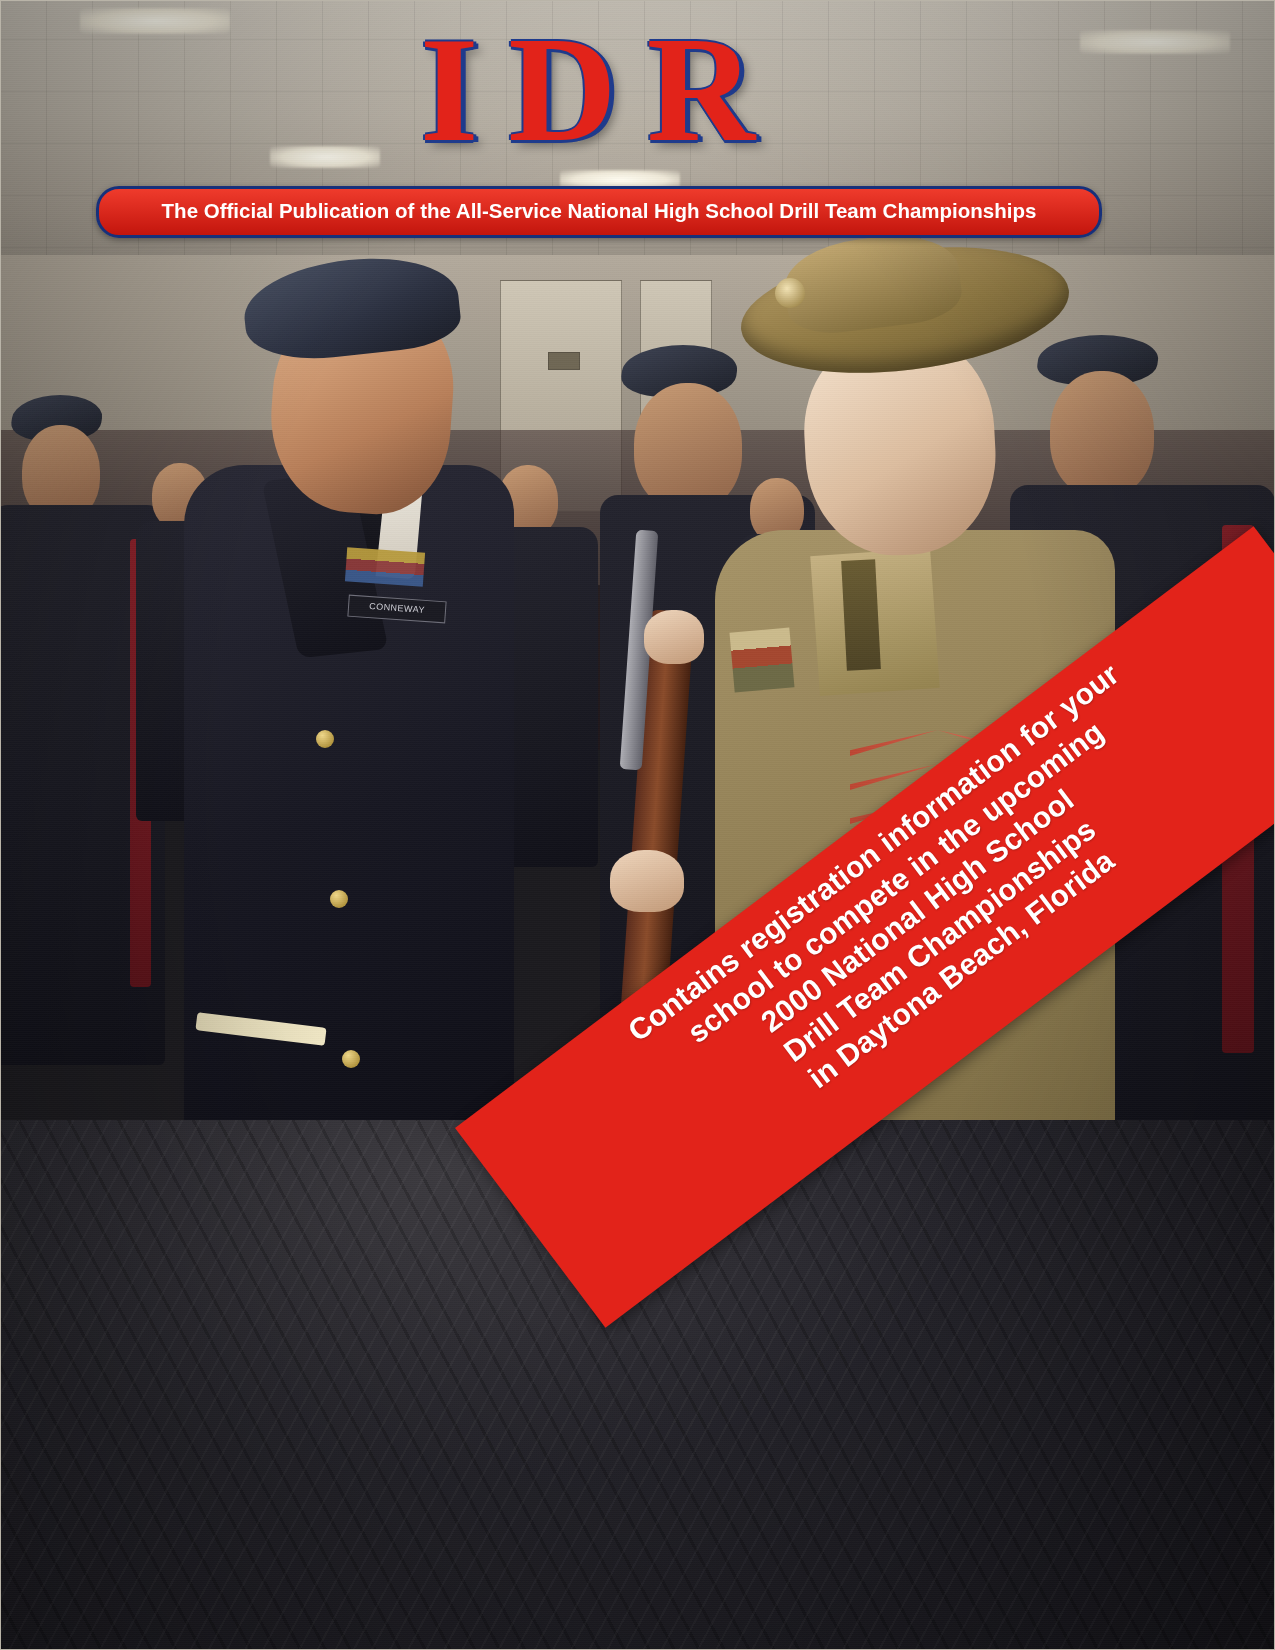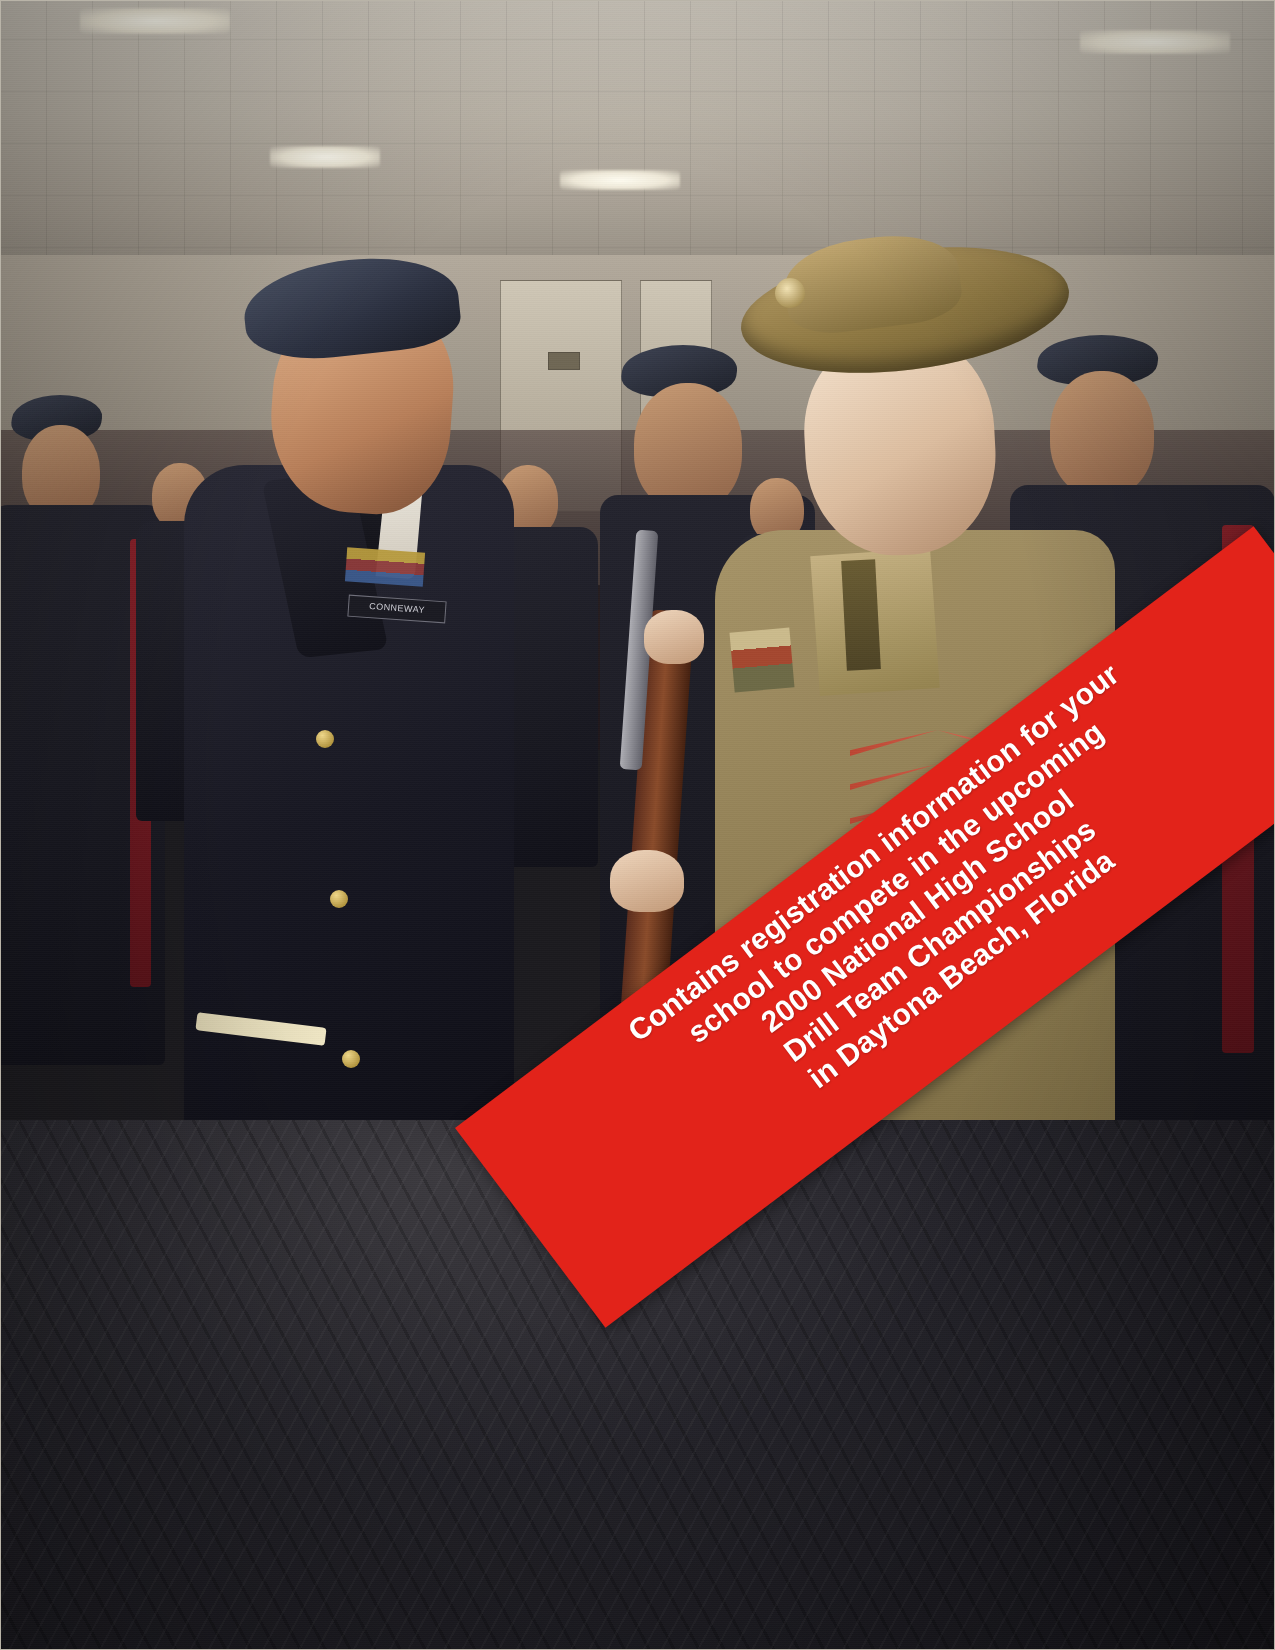--- a/index.html
+++ b/index.html
@@ -450,20 +450,22 @@
     </div>
 
     <div class="saber"></div>
 
     <div class="floor"></div>
     <div class="vignette"></div>
     <div class="grain"></div>
   </div>
 
   <div class="masthead">
+    <div class="idr-logo">IDR</div>
+    <div class="tagline-bar">The Official Publication of the All-Service National High School Drill Team Championships</div>
   </div>
 
   <div class="corner-banner">
     <p>Contains registration information for your</p>
     <p>school to compete in the upcoming</p>
     <p>2000 National High School</p>
     <p>Drill Team Championships</p>
     <p>in Daytona Beach, Florida</p>
   </div>
 

